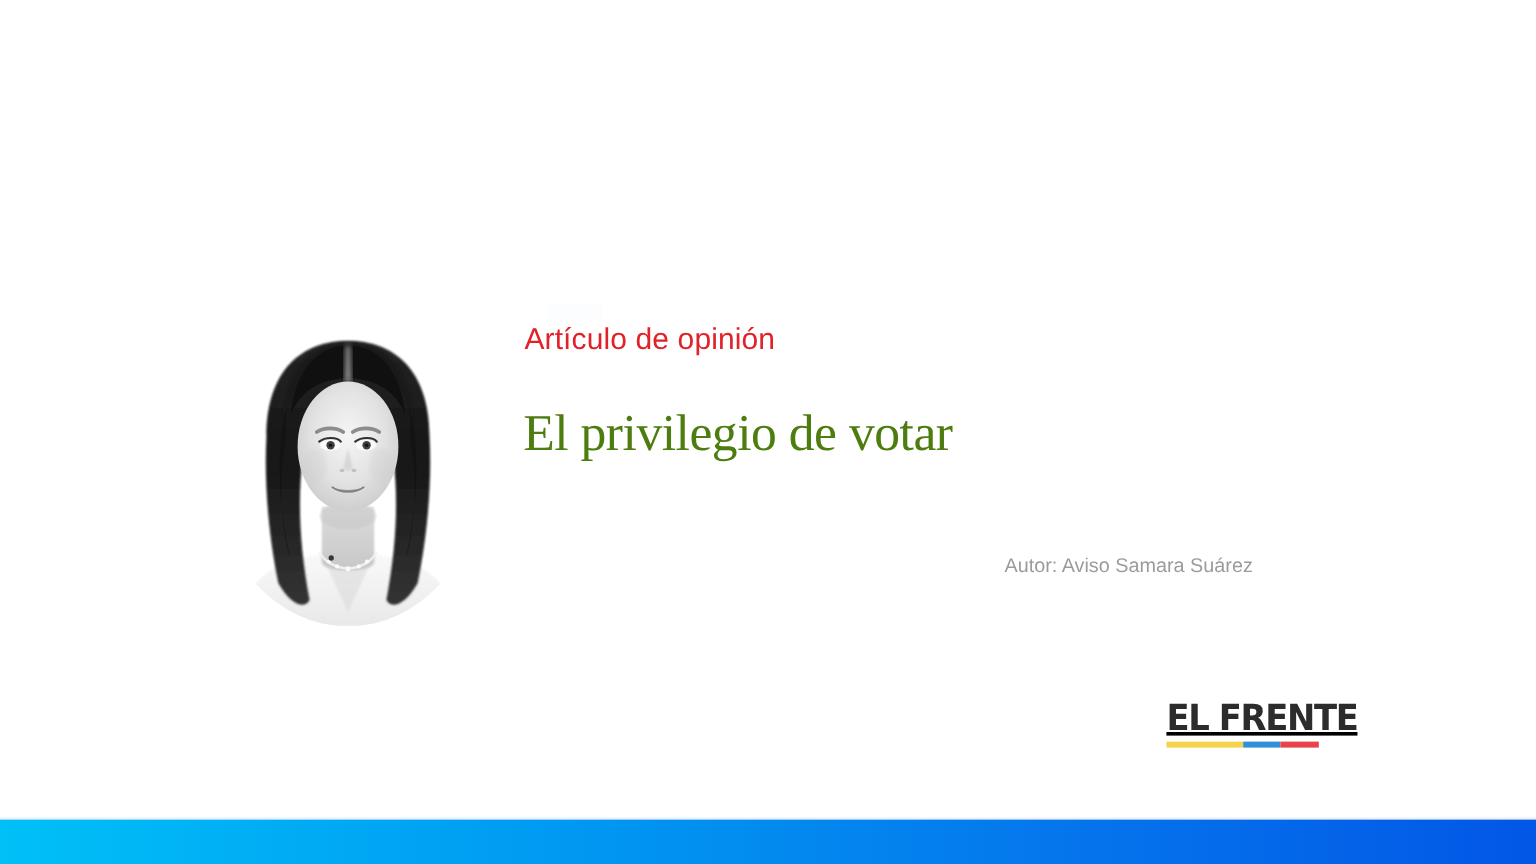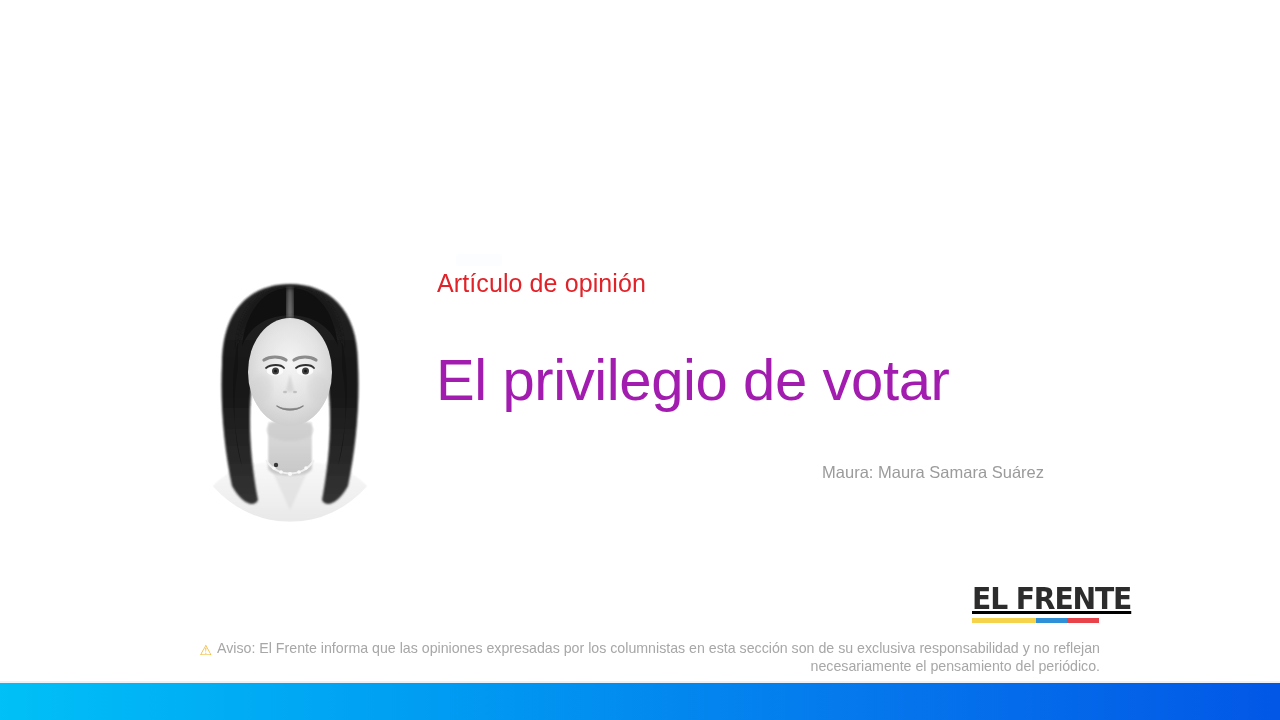--- a/index.html
+++ b/index.html
@@ -63,26 +63,27 @@
     width: 46px;
     height: 12px;
     background: #fbfdfe;
     opacity: 0.85;
     border-radius: 2px;
   }
   .headline {
     position: absolute;
     left: 436px;
     top: 287px;
-    font-size: 58px;
+    font-size: 43px;
     font-weight: 400;
     line-height: 1.12;
-    color: #a21caf;
+    color: #4d7c0f;
     letter-spacing: -0.4px;
     white-space: nowrap;
+    font-family: Liberation Serif, serif;
   }
   .author {
     position: absolute;
     left: 436px;
     top: 440px;
     width: 608px;
     text-align: right;
     font-size: 16.5px;
     color: #9b9b9b;
     line-height: 1.3;
@@ -253,31 +254,28 @@
       </svg>
     </div>
   </div>
 
   <div class="ghost-mark"></div>
 
   <div class="kicker">Artículo de opinión</div>
 
   <h1 class="headline">El privilegio de votar</h1>
 
-  <div class="author">Maura: Maura Samara Suárez</div>
+  <div class="author">Autor: Aviso Samara Suárez</div>
 
   <div class="logo">
     <div class="logo-word">EL FRENTE</div>
     <div class="logo-flag">
       <span class="flag-yellow"></span>
       <span class="flag-blue"></span>
       <span class="flag-red"></span>
     </div>
   </div>
 
-  <p class="disclaimer">
-    <span class="warn-icon">⚠</span><span>Aviso: El Frente informa que las opiniones expresadas por los columnistas en esta sección son de su exclusiva responsabilidad y no reflejan necesariamente el pensamiento del periódico.</span>
-  </p>
 
   <div class="bar-hairline"></div>
   <div class="bottom-bar"></div>
 
 </div>
 
 </body></html>

